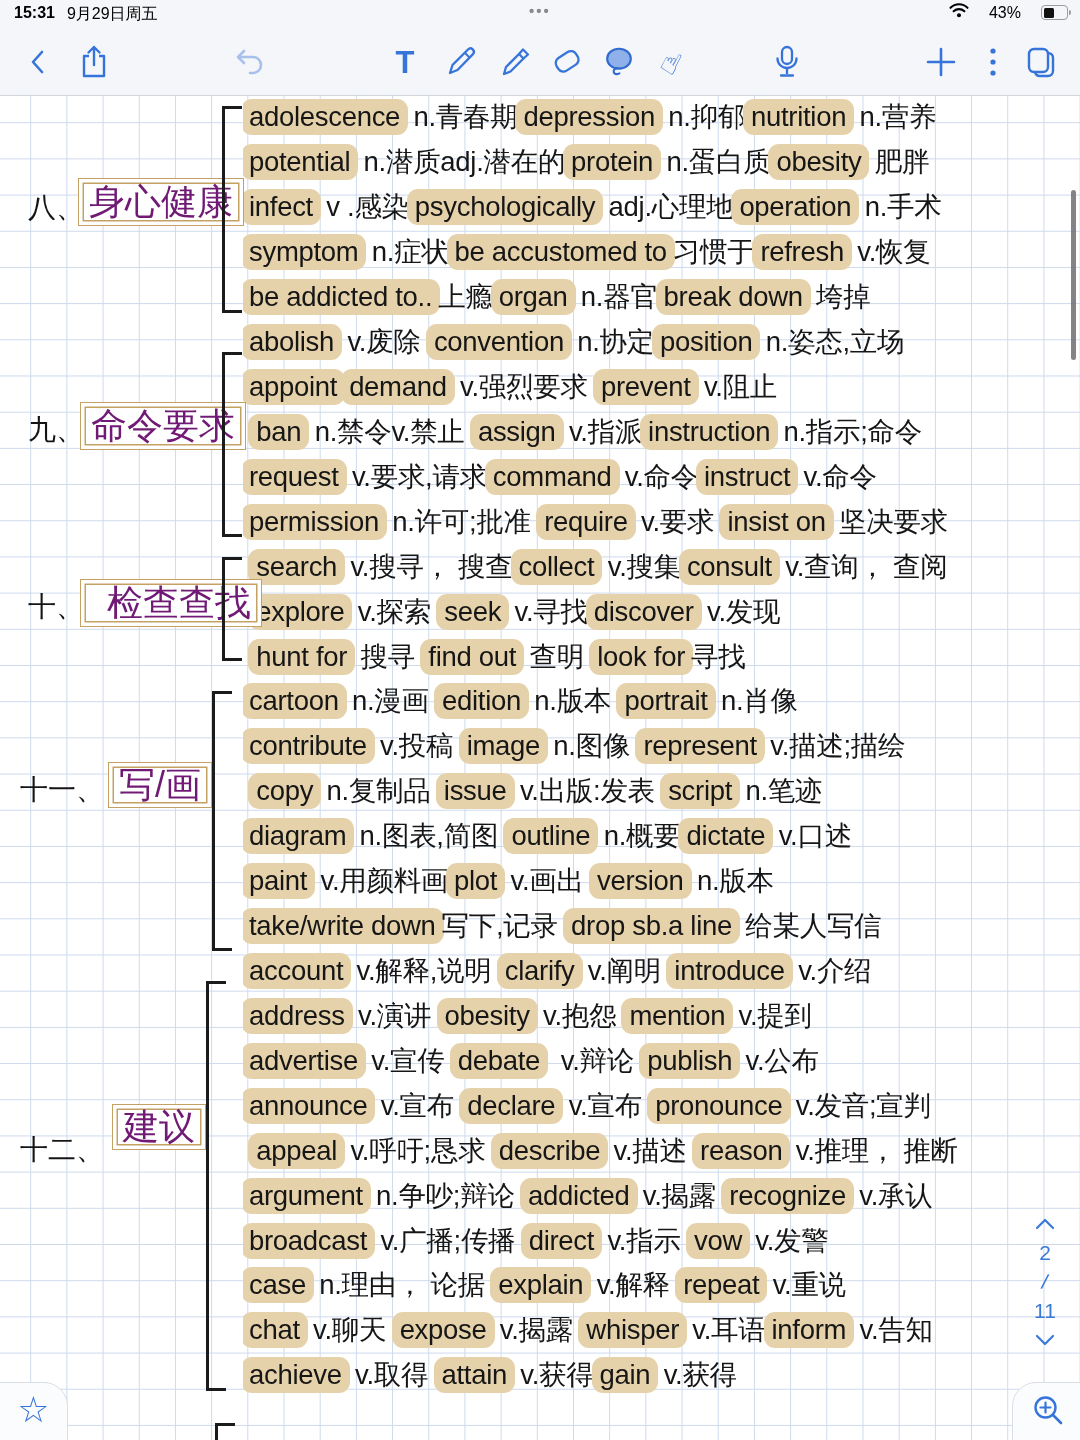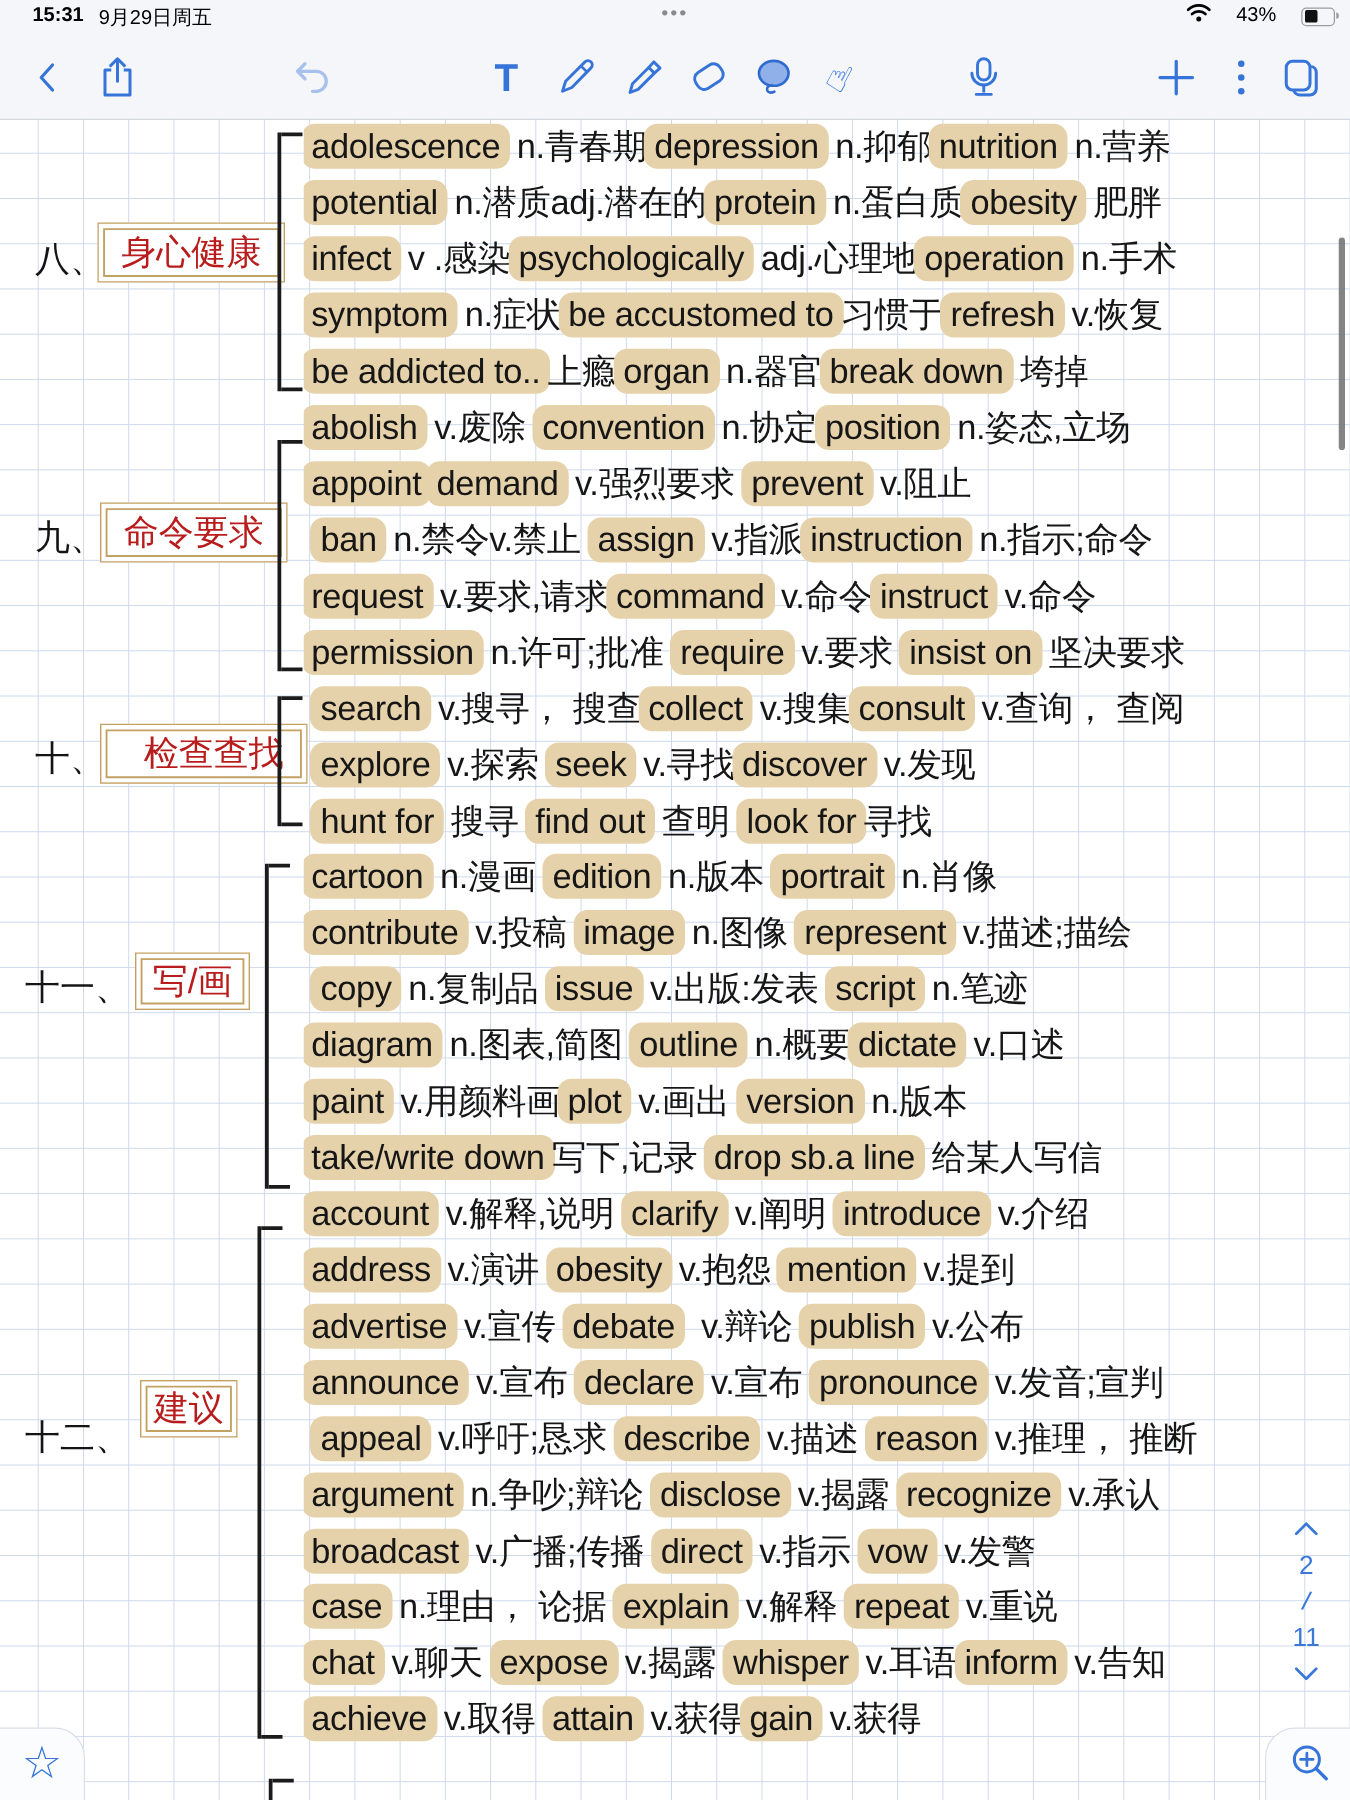--- a/index.html
+++ b/index.html
@@ -7,21 +7,21 @@
     width:1080px;height:1440px;position:relative;overflow:hidden;
     font-family:"Liberation Sans","DejaVu Sans",sans-serif;
     background:#ffffff;color:#161616;
   }
   
   .statusbar{
     position:absolute;top:0;left:0;width:1080px;height:28px;
     background:#f4f6f9;display:flex;align-items:center;
     font-size:16px;font-weight:600;color:#000;
   }
-  .sb-left{position:absolute;left:26px;top:4px;display:flex;gap:12px;}
+  .sb-left{position:absolute;left:14px;top:4px;display:flex;gap:12px;}
   .sb-center{position:absolute;left:0;right:0;top:2px;text-align:center;color:#8a8a8e;font-size:15px;letter-spacing:2px;}
   .sb-right{position:absolute;right:12px;top:3px;display:flex;align-items:center;gap:20px;}
   .battery{width:25px;height:13px;border:1.5px solid #9b9ba0;border-radius:4px;position:relative;}
   .battery .lvl{position:absolute;left:1.5px;top:1.5px;bottom:1.5px;width:40%;background:#111;border-radius:1.5px;}
   .battery .tip{position:absolute;right:-4px;top:3.5px;width:2px;height:5px;background:#9b9ba0;border-radius:0 2px 2px 0;}
   
   .toolbar{
     position:absolute;top:28px;left:0;width:1080px;height:67px;
     background:#f4f6f9;border-bottom:1px solid #d3d8df;
   }
@@ -43,21 +43,21 @@
   .row{
     height:44.93px;display:flex;align-items:center;white-space:pre;
     font-size:27.5px;letter-spacing:-0.3px;
   }
   .row span{display:inline-block;}
   .hl{background:#e6d2aa;border-radius:11px;padding:2px 8px;margin:0 -2px;}
   
   .secnum{position:absolute;font-size:28px;color:#141414;}
   .secbox{
     position:absolute;display:flex;align-items:center;justify-content:center;
-    font-size:28px;color:#b91c1c;background:#fff;
+    font-size:36px;color:#701a75;background:#fff;
     border:1.5px solid #c3a162;
     box-shadow:inset 0 0 0 3.5px #ffffff, inset 0 0 0 5px #c3a162;
     padding:0 10px;
   }
   .s1n{left:28px;top:94px;}  .s1b{left:78px;top:83px;height:46px;min-width:128px;}
   .s2n{left:28px;top:316px;} .s2b{left:80px;top:307px;height:46px;min-width:128px;}
   .s3n{left:28px;top:493px;} .s3b{left:80px;top:484px;height:46px;min-width:128px;padding-left:26px;}
   .s4n{left:20px;top:676px;} .s4b{left:108px;top:667px;height:44px;min-width:70px;}
   .s5n{left:20px;top:1036px;}.s5b{left:112px;top:1009px;height:44px;min-width:56px;}
   
@@ -212,21 +212,21 @@
       <div class="row"><span class="hl">contribute</span><span> v.投稿 </span><span class="hl">image</span><span> n.图像 </span><span class="hl">represent</span><span> v.描述;描绘</span></div>
       <div class="row"><span> </span><span class="hl">copy</span><span> n.复制品 </span><span class="hl">issue</span><span> v.出版:发表 </span><span class="hl">script</span><span> n.笔迹</span></div>
       <div class="row"><span class="hl">diagram</span><span> n.图表,简图 </span><span class="hl">outline</span><span> n.概要</span><span class="hl">dictate</span><span> v.口述</span></div>
       <div class="row"><span class="hl">paint</span><span> v.用颜料画</span><span class="hl">plot</span><span> v.画出 </span><span class="hl">version</span><span> n.版本</span></div>
       <div class="row"><span class="hl">take/write down</span><span>写下,记录 </span><span class="hl">drop sb.a line</span><span> 给某人写信</span></div>
       <div class="row"><span class="hl">account</span><span> v.解释,说明 </span><span class="hl">clarify</span><span> v.阐明 </span><span class="hl">introduce</span><span> v.介绍</span></div>
       <div class="row"><span class="hl">address</span><span> v.演讲 </span><span class="hl">obesity</span><span> v.抱怨 </span><span class="hl">mention</span><span> v.提到</span></div>
       <div class="row"><span class="hl">advertise</span><span> v.宣传 </span><span class="hl">debate</span><span>  v.辩论 </span><span class="hl">publish</span><span> v.公布</span></div>
       <div class="row"><span class="hl">announce</span><span> v.宣布 </span><span class="hl">declare</span><span> v.宣布 </span><span class="hl">pronounce</span><span> v.发音;宣判</span></div>
       <div class="row"><span> </span><span class="hl">appeal</span><span> v.呼吁;恳求 </span><span class="hl">describe</span><span> v.描述 </span><span class="hl">reason</span><span> v.推理， 推断</span></div>
-      <div class="row"><span class="hl">argument</span><span> n.争吵;辩论 </span><span class="hl">disclose</span><span> v.揭露 </span><span class="hl">recognize</span><span> v.承认</span></div>
+      <div class="row"><span class="hl">argument</span><span> n.争吵;辩论 </span><span class="hl">addicted</span><span> v.揭露 </span><span class="hl">recognize</span><span> v.承认</span></div>
       <div class="row"><span class="hl">broadcast</span><span> v.广播;传播 </span><span class="hl">direct</span><span> v.指示 </span><span class="hl">vow</span><span> v.发警</span></div>
       <div class="row"><span class="hl">case</span><span> n.理由， 论据 </span><span class="hl">explain</span><span> v.解释 </span><span class="hl">repeat</span><span> v.重说</span></div>
       <div class="row"><span class="hl">chat</span><span> v.聊天 </span><span class="hl">expose</span><span> v.揭露 </span><span class="hl">whisper</span><span> v.耳语</span><span class="hl">inform</span><span> v.告知</span></div>
       <div class="row"><span class="hl">achieve</span><span> v.取得 </span><span class="hl">attain</span><span> v.获得</span><span class="hl">gain</span><span> v.获得</span></div>
     </div>
 
   <div class="secnum s1n">八、</div>
   <div class="secbox s1b">身心健康</div>
   <div class="secnum s2n">九、</div>
   <div class="secbox s2b">命令要求</div>

